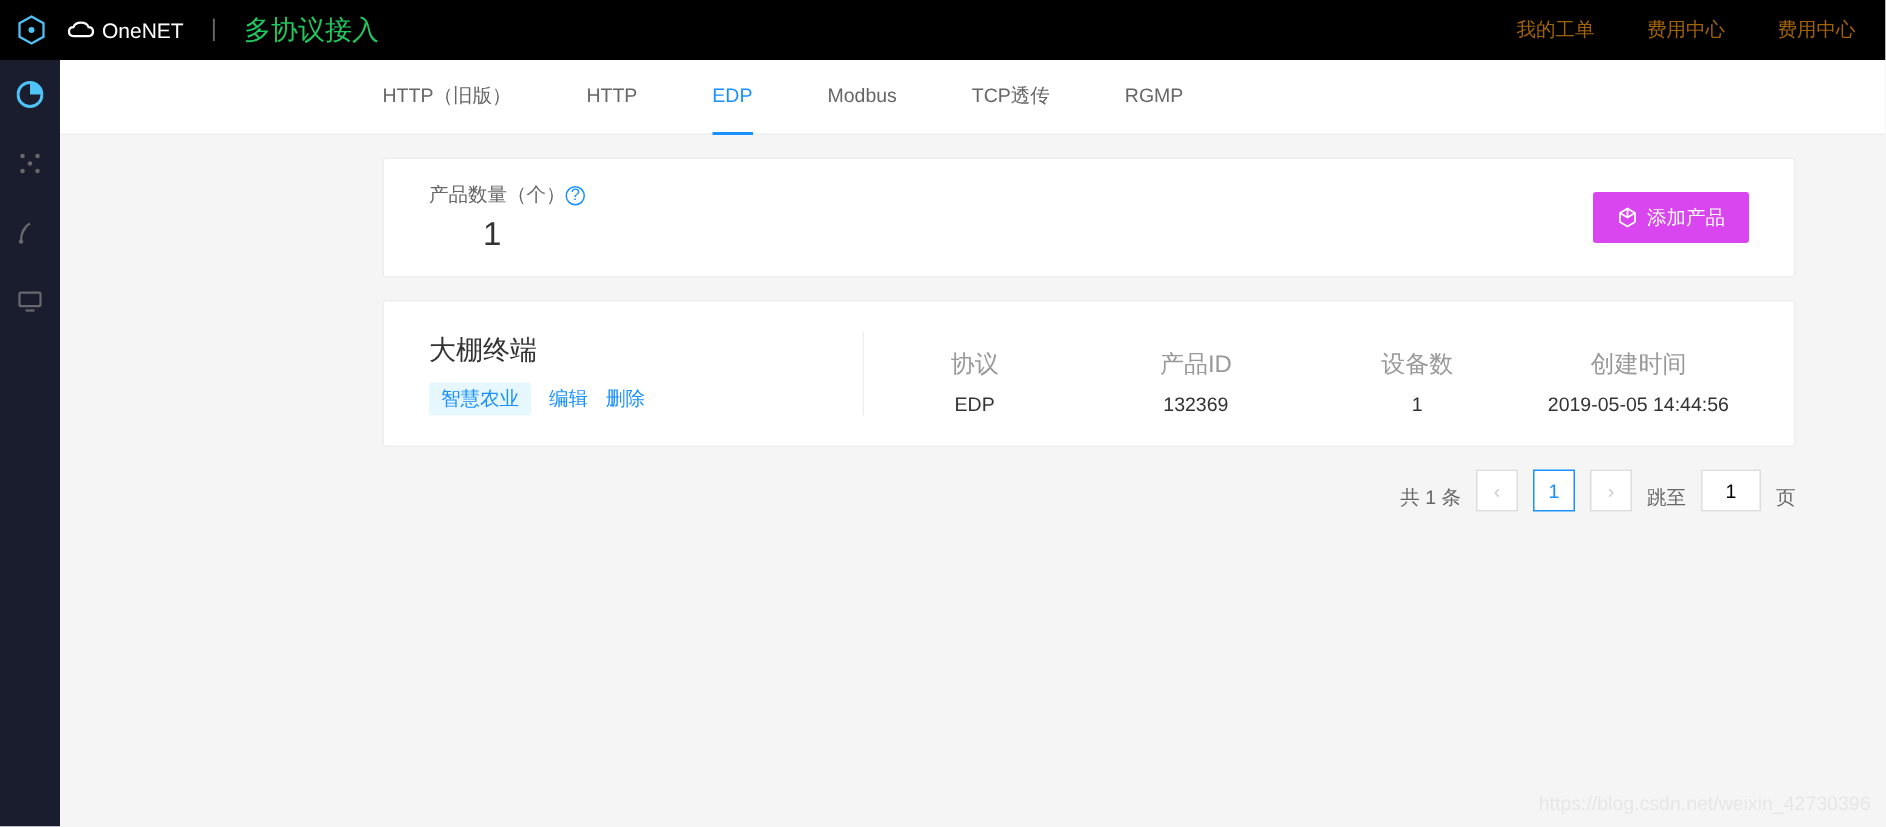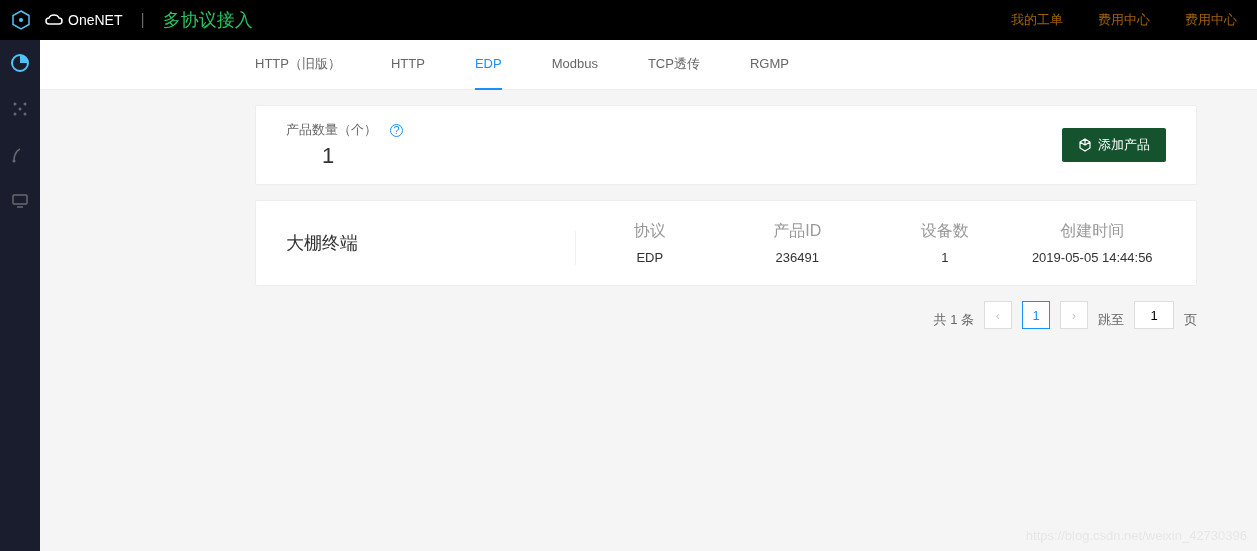--- a/index.html
+++ b/index.html
@@ -21,24 +21,24 @@
     
     .main { flex: 1; background: #f5f5f5; position: relative; }
     .tabs { height: 50px; display: flex; align-items: center; padding-left: 215px; gap: 50px; background: #fff; border-bottom: 1px solid #eee; }
     .tab { font-size: 13px; color: #666; cursor: pointer; height: 50px; display: flex; align-items: center; border-bottom: 2px solid transparent; }
     .tab.active { color: #1890ff; border-bottom-color: #1890ff; }
     
     .content { padding: 15px 60px 0 215px; }
     .card { background: #fff; border-radius: 2px; border: 1px solid #eee; }
     .stats-card { margin-bottom: 15px; display: flex; align-items: center; justify-content: space-between; padding: 15px 30px; }
     .stats-left { display: flex; flex-direction: column; }
-    .stats-label { font-size: 13px; color: #666; display: flex; align-items: center; gap: 13px; }
+    .stats-label { font-size: 13px; color: #666; display: flex; align-items: center; gap: 0; }
     .help-icon { color: #1890ff; font-size: 11px; border: 1px solid #1890ff; border-radius: 50%; width: 13px; height: 13px; display: inline-flex; align-items: center; justify-content: center; }
     .stats-value { font-size: 22px; color: #333; margin-top: 4px; padding-left: 36px; }
-    .add-btn { background: #14532d; color: #fff; border: none; padding: 8px 16px; font-size: 13px; border-radius: 2px; cursor: pointer; display: flex; align-items: center; gap: 6px; }
+    .add-btn { background: #d946ef; color: #fff; border: none; padding: 8px 16px; font-size: 13px; border-radius: 2px; cursor: pointer; display: flex; align-items: center; gap: 6px; }
     
     .product-card { padding: 20px 30px; display: flex; align-items: flex-end; }
     .product-info { width: 290px; border-right: 1px solid #f0f0f0; padding-right: 20px; }
     .product-name { font-size: 18px; color: #333; margin-bottom: 10px; }
     .product-actions { display: flex; gap: 12px; font-size: 13px; align-items: center; }
     .tag { background: #e6f7ff; color: #1890ff; padding: 2px 8px; border-radius: 2px; }
     .action-link { color: #1890ff; cursor: pointer; }
     .product-meta { flex: 1; display: flex; }
     .meta-col { flex: 1; text-align: center; }
     .meta-label { font-size: 16px; color: #999; margin-bottom: 8px; }
@@ -133,29 +133,34 @@
           <svg width="14" height="14" viewBox="0 0 14 14">
               <path d="M7 1 L12 4 L12 10 L7 13 L2 10 L2 4 Z M7 1 L7 7 M2 4 L7 7 L12 4" fill="none" stroke="#fff" stroke-width="1.2"></path>
             </svg>
           <span>添加产品</span>
         </button>
       </div>
 
       <div class="card product-card">
         <div class="product-info">
           <div class="product-name">大棚终端</div>
+          <div class="product-actions">
+            <span class="tag">智慧农业</span>
+            <span class="action-link">编辑</span>
+            <span class="action-link">删除</span>
+          </div>
         </div>
         <div class="product-meta">
           <div class="meta-col">
             <div class="meta-label">协议</div>
             <div class="meta-value">EDP</div>
           </div>
           <div class="meta-col">
             <div class="meta-label">产品ID</div>
-            <div class="meta-value">236491</div>
+            <div class="meta-value">132369</div>
           </div>
           <div class="meta-col">
             <div class="meta-label">设备数</div>
             <div class="meta-value">1</div>
           </div>
           <div class="meta-col">
             <div class="meta-label">创建时间</div>
             <div class="meta-value">2019-05-05 14:44:56</div>
           </div>
         </div>

